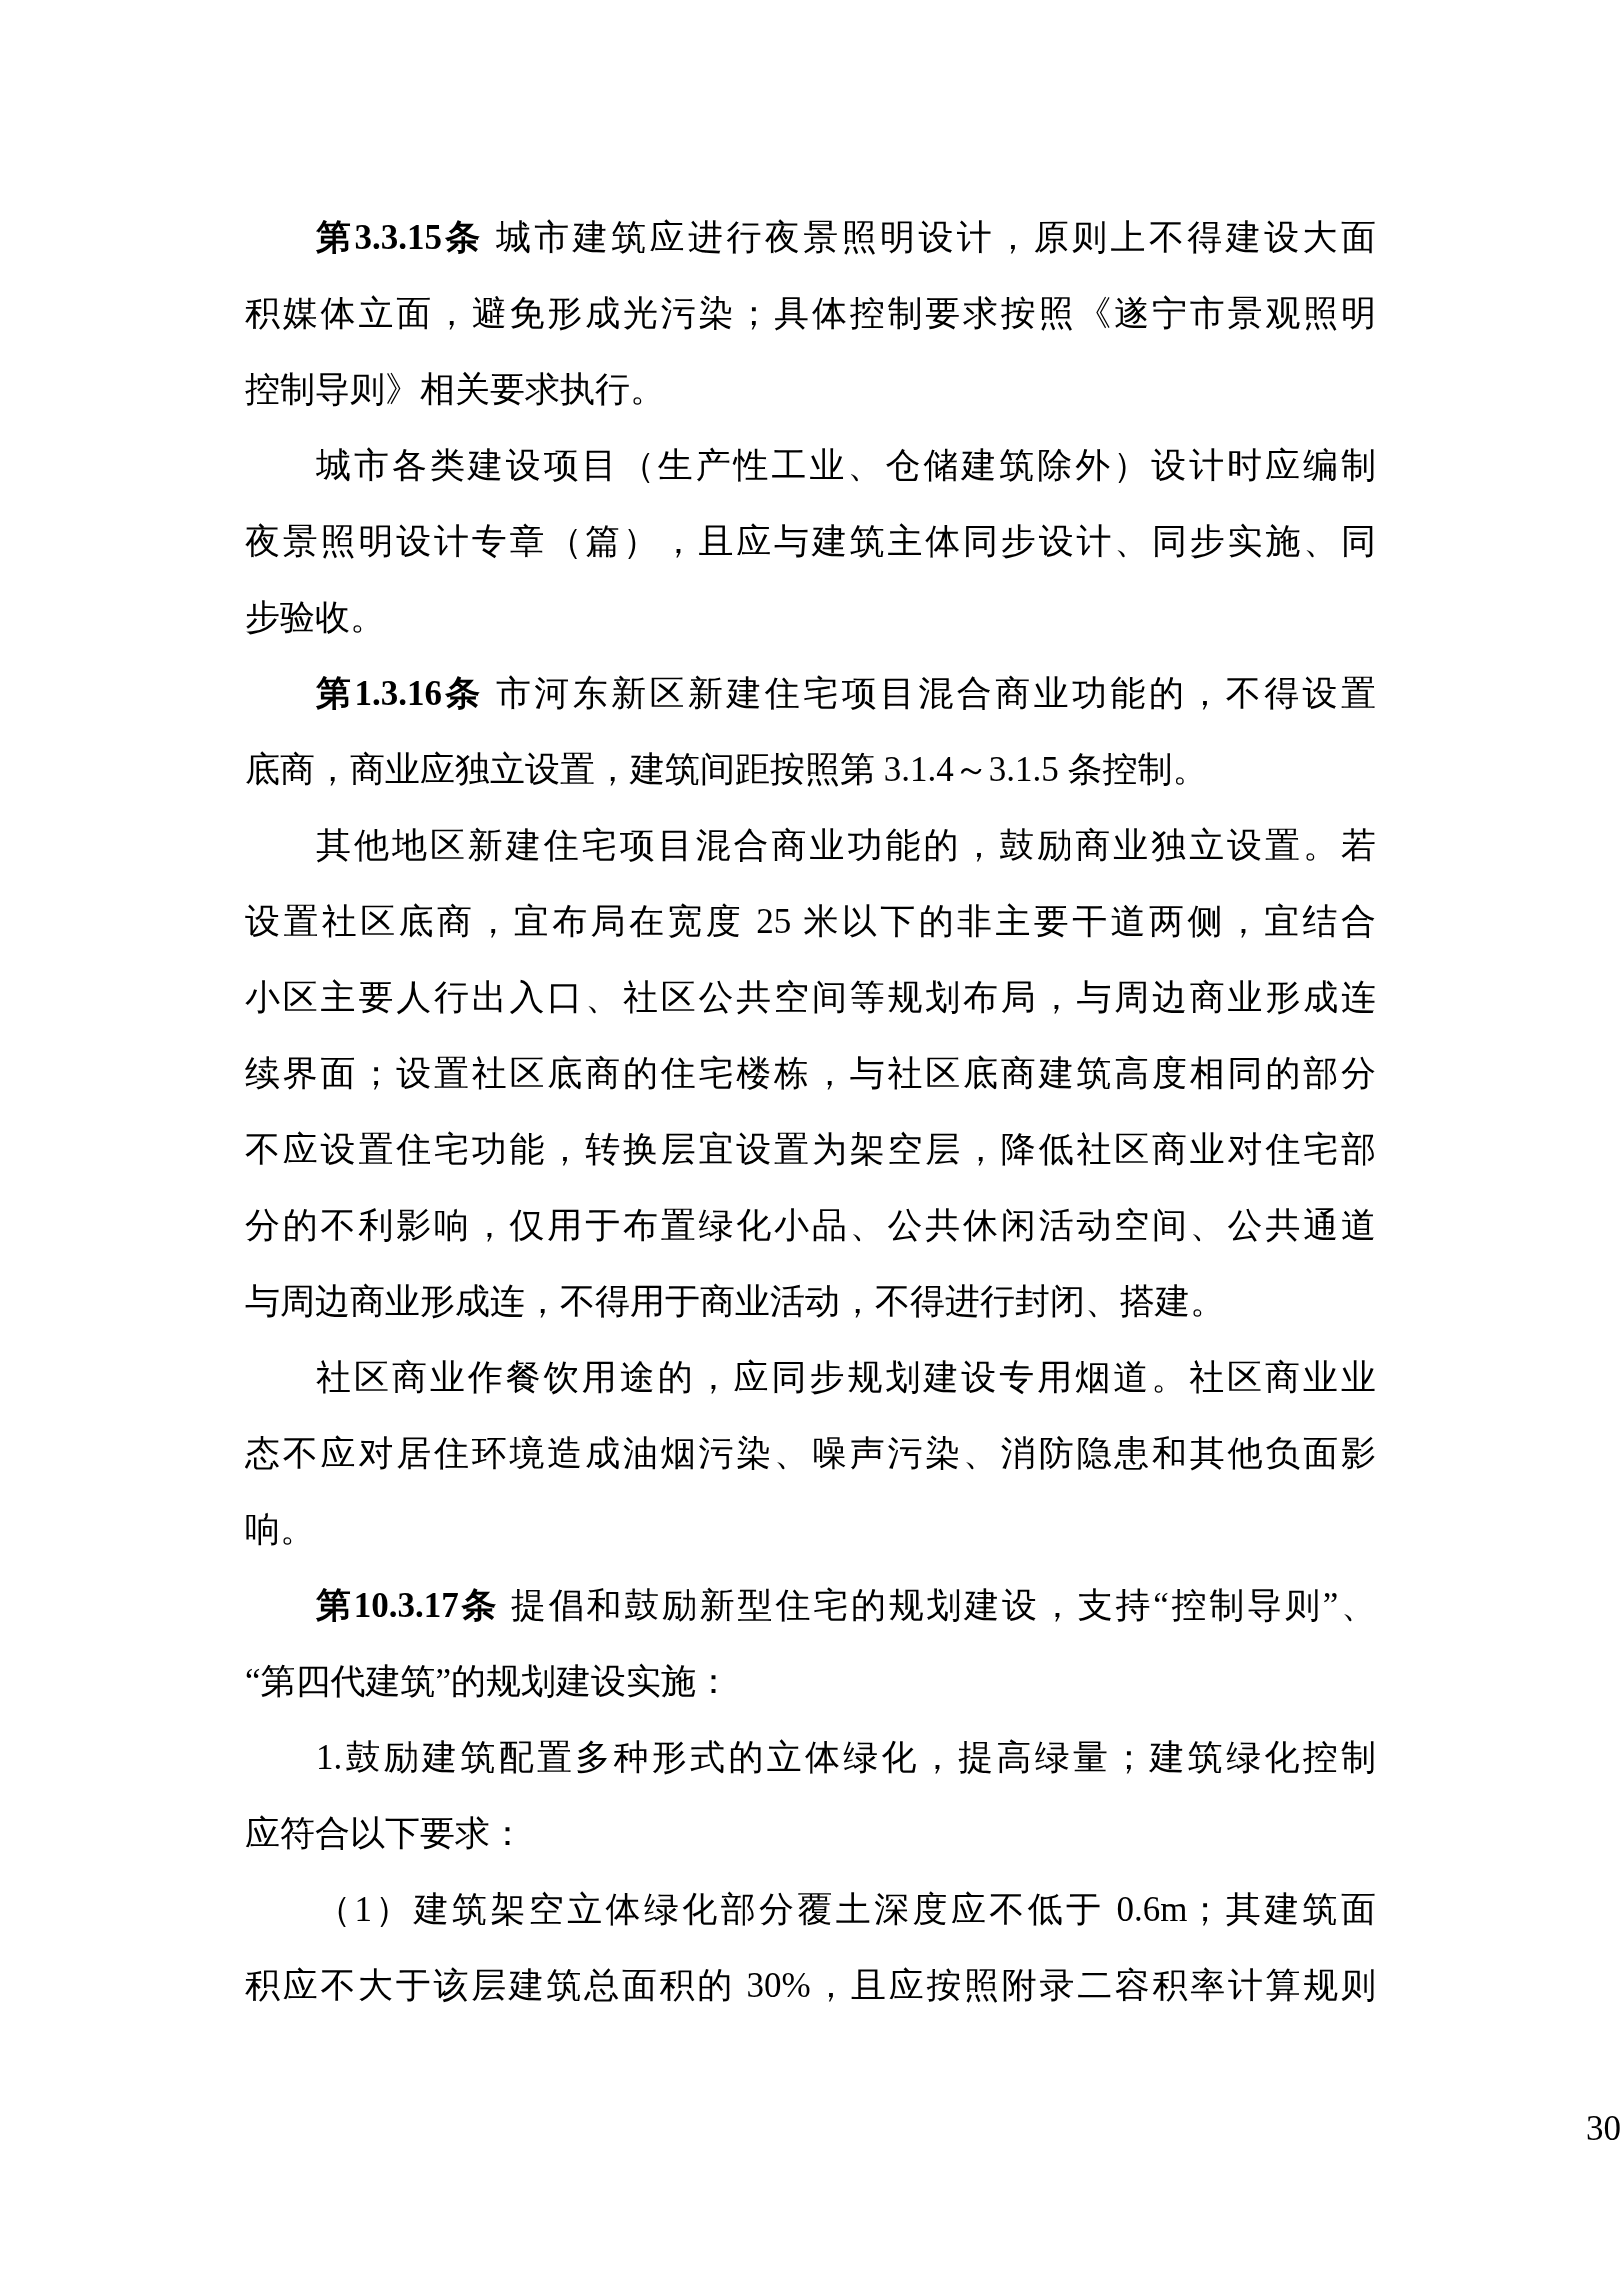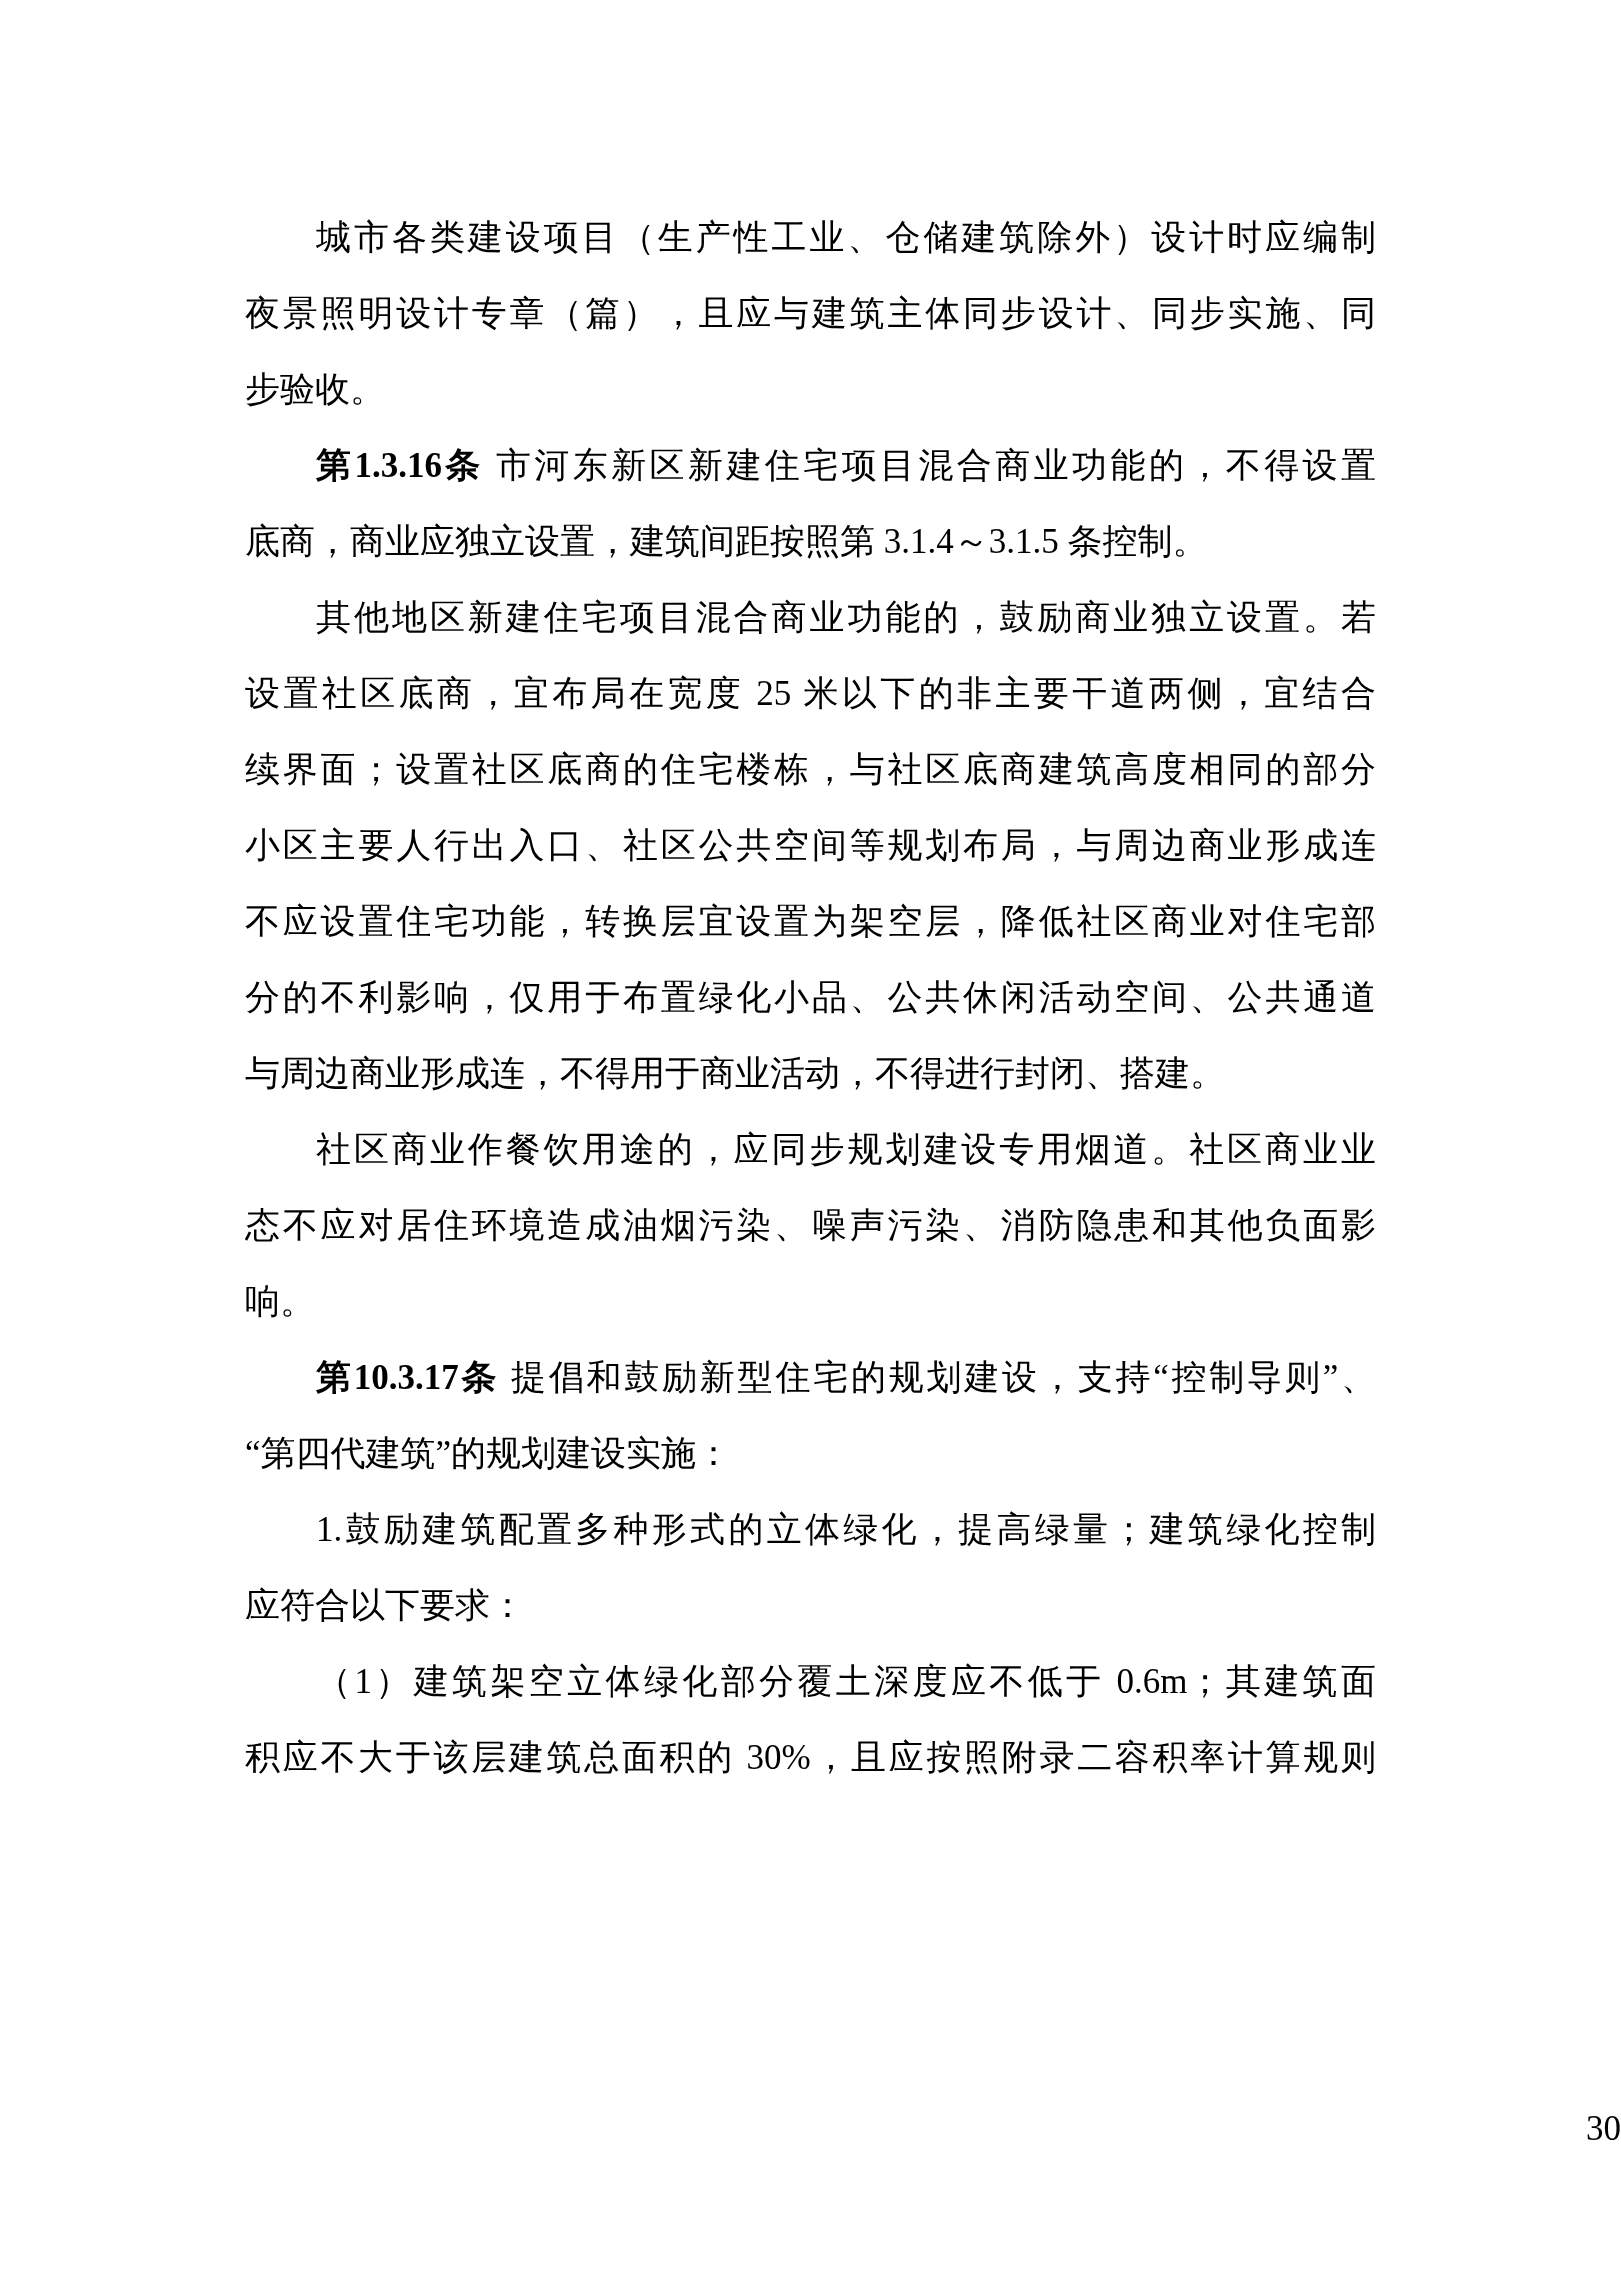--- a/index.html
+++ b/index.html
@@ -59,33 +59,38 @@
     font-size: 35px;
     color: #000000;
   }
 </style>
 </head>
 <body>
 
 <div class="page">
   <div class="content">
       <div class="paragraph">
+        <div class="line indent full"><span class="seg bold">第3.3.15条</span><span class="seg"> 城市建筑应进行夜景照明设计，原则上不得建设大面</span></div>
+        <div class="line full"><span class="seg">积媒体立面，避免形成光污染；具体控制要求按照《遂宁市景观照明</span></div>
+        <div class="line last"><span class="seg">控制导则》相关要求执行。</span></div>
+      </div>
+      <div class="paragraph">
         <div class="line indent full"><span class="seg">城市各类建设项目（生产性工业、仓储建筑除外）设计时应编制</span></div>
         <div class="line full"><span class="seg">夜景照明设计专章（篇），且应与建筑主体同步设计、同步实施、同</span></div>
         <div class="line last"><span class="seg">步验收。</span></div>
       </div>
       <div class="paragraph">
         <div class="line indent full"><span class="seg bold">第1.3.16条</span><span class="seg"> 市河东新区新建住宅项目混合商业功能的，不得设置</span></div>
         <div class="line last"><span class="seg">底商，商业应独立设置，建筑间距按照第 3.1.4～3.1.5 条控制。</span></div>
       </div>
       <div class="paragraph">
         <div class="line indent full"><span class="seg">其他地区新建住宅项目混合商业功能的，鼓励商业独立设置。若</span></div>
         <div class="line full"><span class="seg">设置社区底商，宜布局在宽度 25 米以下的非主要干道两侧，宜结合</span></div>
+        <div class="line full"><span class="seg">小区主要人行出入口、社区公共空间等规划布局，与周边商业形成连</span></div>
         <div class="line full"><span class="seg">续界面；设置社区底商的住宅楼栋，与社区底商建筑高度相同的部分</span></div>
-        <div class="line full"><span class="seg">小区主要人行出入口、社区公共空间等规划布局，与周边商业形成连</span></div>
         <div class="line full"><span class="seg">不应设置住宅功能，转换层宜设置为架空层，降低社区商业对住宅部</span></div>
         <div class="line full"><span class="seg">分的不利影响，仅用于布置绿化小品、公共休闲活动空间、公共通道</span></div>
         <div class="line last"><span class="seg">与周边商业形成连，不得用于商业活动，不得进行封闭、搭建。</span></div>
       </div>
       <div class="paragraph">
         <div class="line indent full"><span class="seg">社区商业作餐饮用途的，应同步规划建设专用烟道。社区商业业</span></div>
         <div class="line full"><span class="seg">态不应对居住环境造成油烟污染、噪声污染、消防隐患和其他负面影</span></div>
         <div class="line last"><span class="seg">响。</span></div>
       </div>
       <div class="paragraph">

